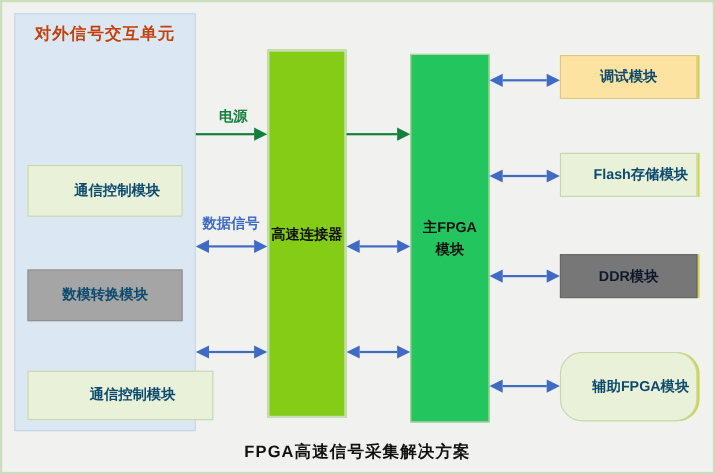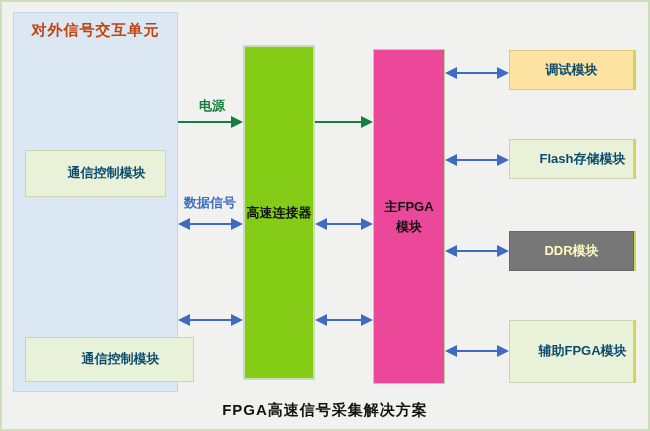--- a/index.html
+++ b/index.html
@@ -15,29 +15,29 @@
     position:absolute;left:0;width:100%;text-align:center;
     font-size:15px;font-weight:bold;color:#c2410c;letter-spacing:1px;
   }
   .box{
     position:absolute;box-sizing:border-box;display:flex;align-items:center;justify-content:center;
     font-size:13px;font-weight:bold;color:#0c4a6e;text-align:center;line-height:1.45;
   }
   .v-yellow{background:#fce3a1;border:1px solid #dcc87f;}
   .v-green{background:#e9f1d9;border:1px solid #c8d5ae;padding-left:22px;}
   .v-gray{background:#a5a5a5;border:1px solid #8f8f8f;}
-  .v-dark{background:#777777;border:1px solid #676767;color:#fef9c3;}
+  .v-dark{background:#777777;border:1px solid #676767;color:#0f172a;}
   .shadow-r{box-shadow:2px 0 0 0 #ccd74f;}
   .connector{
     position:absolute;box-sizing:border-box;background:#84cc16;border:2px solid #c9ddb9;
     display:flex;align-items:center;justify-content:center;
     font-size:13px;font-weight:bold;color:#111;
   }
   .fpga{
-    position:absolute;box-sizing:border-box;background:#ec4899;border:1px solid #bed0a2;
+    position:absolute;box-sizing:border-box;background:#22c55e;border:1px solid #bed0a2;
     display:flex;align-items:center;justify-content:center;
     font-size:13px;font-weight:bold;color:#111;text-align:center;
     padding:0 7px;line-height:1.5;
   }
   .arrow{position:absolute;display:flex;align-items:center;height:12px;}
   .arrow .shaft{flex:1;height:2px;background:currentColor;}
   .head{width:0;height:0;border-top:6px solid transparent;border-bottom:6px solid transparent;}
   .head.hr{border-left:12px solid currentColor;}
   .head.hl{border-right:12px solid currentColor;}
   .blue{color:#3f6bc4;}
@@ -50,29 +50,30 @@
 </style>
 </head>
 <body>
 
 <div class="canvas">
 
   <div class="panel" style="left:11px;top:10px;width:165px;height:380px;">
     <div class="panel-title" style="top:8px;">对外信号交互单元</div>
   </div>
   <div class="box v-green" style="left:23px;top:148px;width:141px;height:47px;">通信控制模块</div>
+  <div class="box v-gray" style="left:23px;top:243px;width:141px;height:47px;">数模转换模块</div>
   <div class="box v-green" style="left:23px;top:335px;width:169px;height:45px;">通信控制模块</div>
 
   <div class="connector" style="left:241px;top:43px;width:72px;height:335px;">高速连接器</div>
 
   <div class="fpga" style="left:371px;top:47px;width:72px;height:335px;">主FPGA模块</div>
   <div class="box v-yellow shadow-r" style="left:507px;top:48px;width:125px;height:40px;">调试模块</div>
   <div class="box v-green shadow-r" style="left:507px;top:137px;width:125px;height:40px;">Flash存储模块</div>
   <div class="box v-dark shadow-r" style="left:507px;top:229px;width:125px;height:40px;">DDR模块</div>
-  <div class="box v-green shadow-r" style="left:507px;top:318px;width:125px;height:63px;">辅助FPGA模块</div>
+  <div class="box v-green shadow-r" style="left:507px;top:318px;width:125px;height:63px;border-radius:20px;">辅助FPGA模块</div>
 
   <div class="sig-label red" style="left:178px;top:95px;width:64px;">电源</div>
   <div class="sig-label blue" style="left:176px;top:192px;width:64px;">数据信号</div>
 
   <div class="arrow red" style="left:176px;top:114px;width:65px;">
     <span class="shaft"></span>
       <span class="head hr"></span>
   </div>
   <div class="arrow red" style="left:313px;top:114px;width:58px;">
     <span class="shaft"></span>

